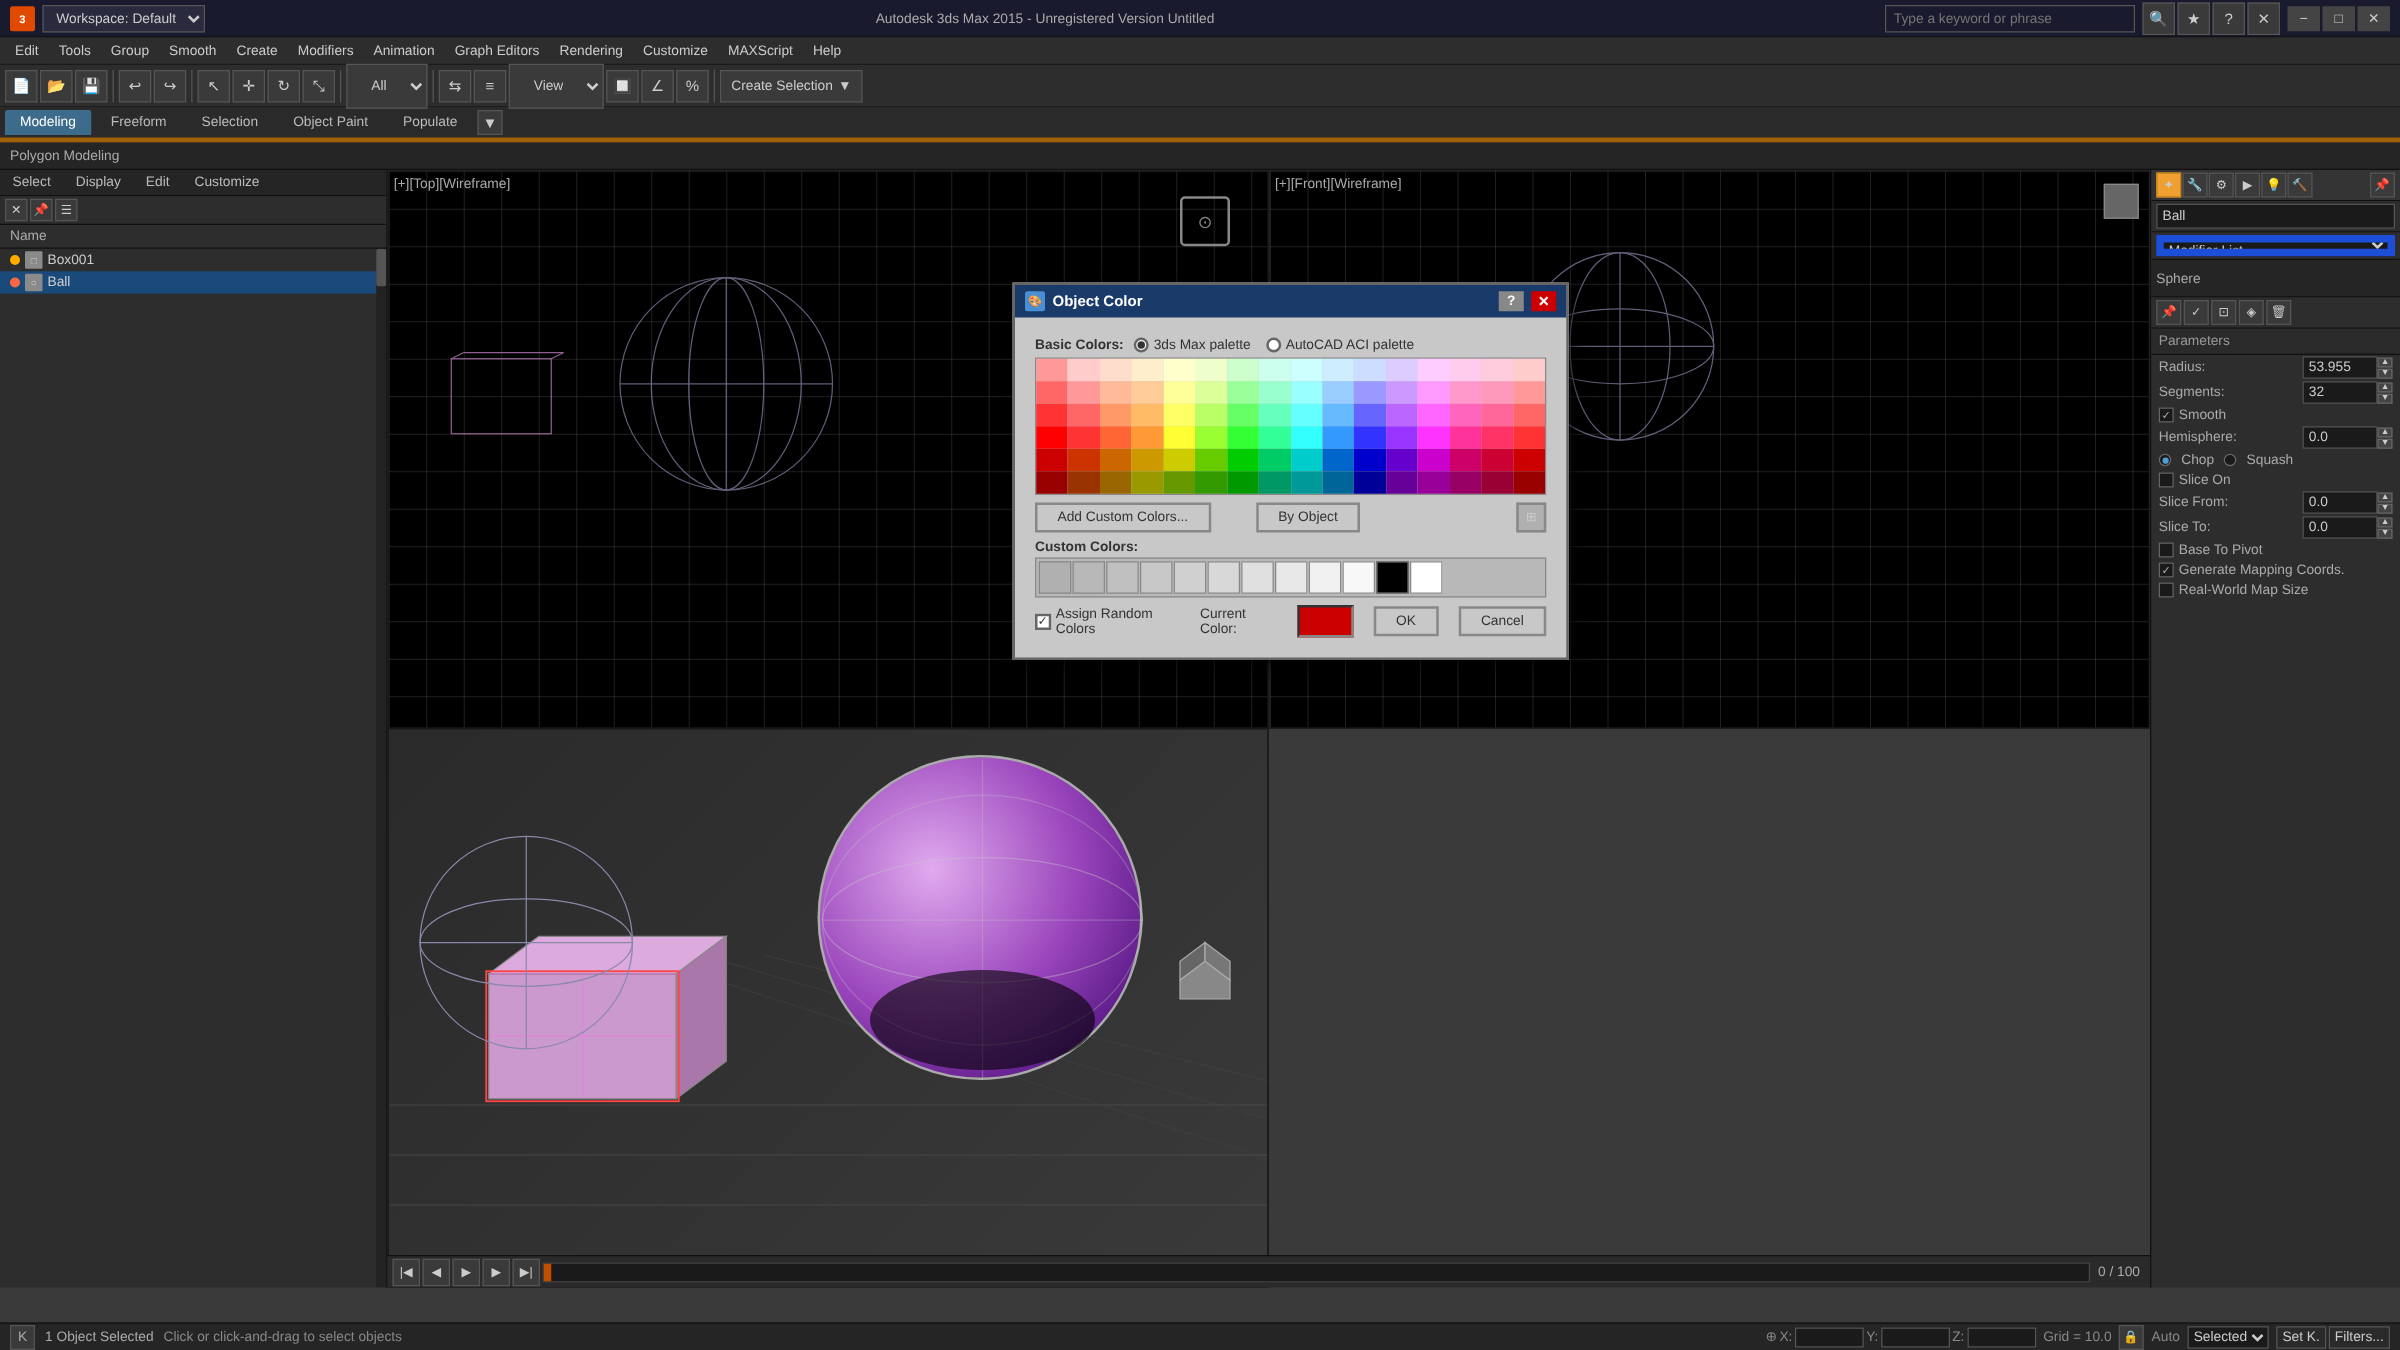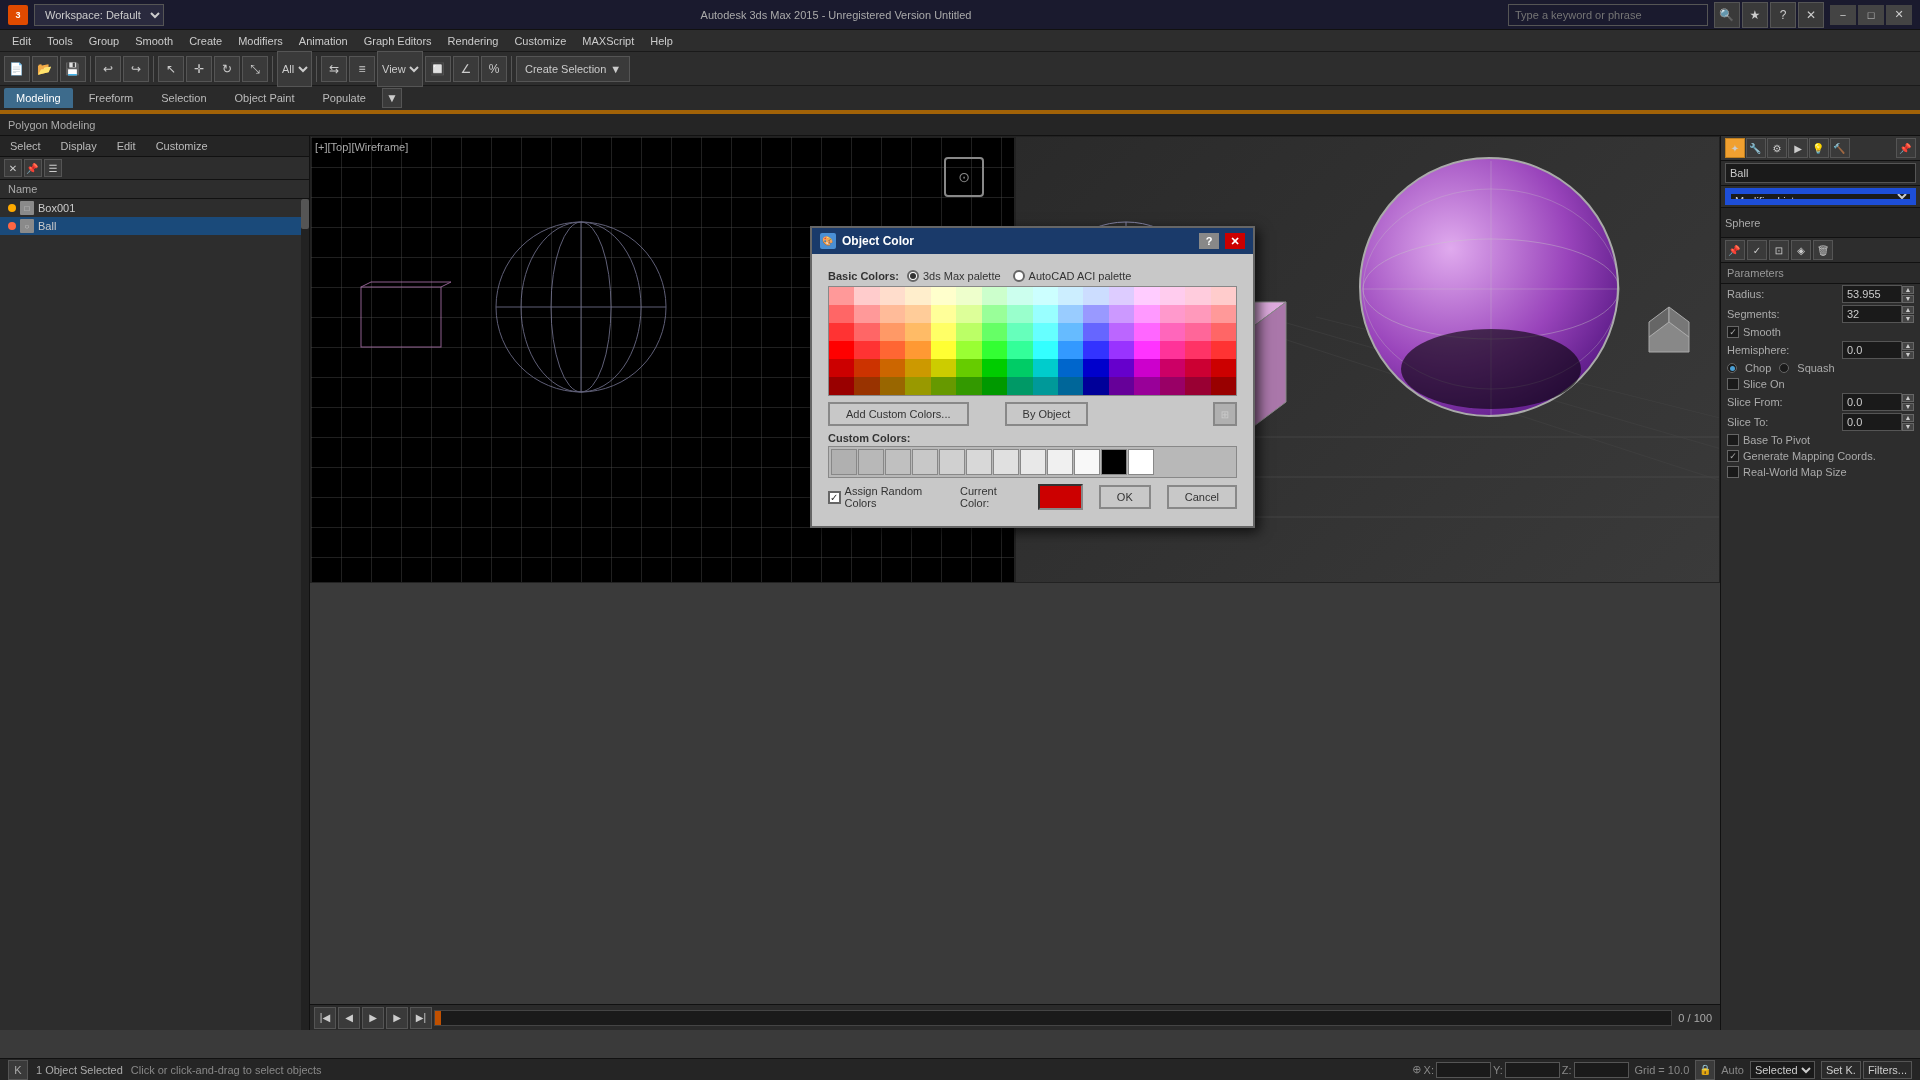--- a/index.html
+++ b/index.html
@@ -38,21 +38,21 @@
       height: 34px;
       background: #2d2d2d;
       display: flex;
       align-items: center;
       padding: 0 4px;
       gap: 2px;
       border-bottom: 1px solid #1a1a1a;
     }
     .tb-btn { width: 26px; height: 26px; background: #3a3a3a; border: 1px solid #555; color: #ccc; cursor: pointer; display: flex; align-items: center; justify-content: center; font-size: 12px; }
     .tb-separator { width: 1px; height: 26px; background: #555; margin: 0 2px; }
-    .tb-dropdown { height: 36px; background: #3a3a3a; border: 1px solid #555; color: #ccc; font-size: 11px; padding: 0 0; }
+    .tb-dropdown { height: 36px; background: #3a3a3a; border: 1px solid #555; color: #ccc; font-size: 11px; padding: 0 15px; }
 
     
     #subtoolbar {
       height: 28px;
       background: #2a2a2a;
       display: flex;
       align-items: center;
       padding: 0 4px;
       gap: 4px;
       border-bottom: 4px solid #a16207;
@@ -343,20 +343,34 @@
       <div style="position:absolute;right:30px;top:20px;width:40px;height:40px;border:2px solid #888;border-radius:4px;display:flex;align-items:center;justify-content:center;color:#888;font-size:14px;">⊙</div>
 
       <svg class="vp-shape wireframe" style="position:absolute;left:40px;top:140px;" width="100" height="80">
         <rect x="10" y="10" width="80" height="60" fill="none" stroke="#cc88cc" stroke-width="1"></rect>
         <line x1="10" y1="10" x2="20" y2="5" stroke="#cc88cc" stroke-width="1"></line>
         <line x1="90" y1="10" x2="100" y2="5" stroke="#cc88cc" stroke-width="1"></line>
         <line x1="20" y1="5" x2="100" y2="5" stroke="#cc88cc" stroke-width="1"></line>
       </svg>
     </div>
 
+    <div class="viewport">
+      <div class="viewport-grid"></div>
+      <div class="viewport-label">[+][Front][Wireframe]</div>
+
+      <svg class="vp-shape wireframe" style="position:absolute;left:200px;top:60px;" width="160" height="160">
+        <ellipse cx="80" cy="80" rx="75" ry="75" fill="none" stroke="#8888aa" stroke-width="1"></ellipse>
+        <ellipse cx="80" cy="80" rx="75" ry="30" fill="none" stroke="#8888aa" stroke-width="1"></ellipse>
+        <ellipse cx="80" cy="80" rx="40" ry="75" fill="none" stroke="#8888aa" stroke-width="1"></ellipse>
+        <line x1="5" y1="80" x2="155" y2="80" stroke="#8888aa" stroke-width="1"></line>
+        <line x1="80" y1="5" x2="80" y2="155" stroke="#8888aa" stroke-width="1"></line>
+      </svg>
+
+      <div style="position:absolute;right:8px;top:10px;width:28px;height:28px;background:#666;border:1px solid #888;"></div>
+    </div>
 
 
     <div class="viewport">
       <div style="position:absolute;inset:0;background:linear-gradient(135deg,#2a2a2a 0%,#3a3a3a 100%);"></div>
 
       <svg style="position:absolute;inset:0;width:100%;height:100%;">
 
         <line x1="0" y1="380" x2="940" y2="380" stroke="#555" stroke-width="0.5"></line>
         <line x1="0" y1="340" x2="940" y2="340" stroke="#555" stroke-width="0.5"></line>
         <line x1="0" y1="300" x2="940" y2="300" stroke="#555" stroke-width="0.5"></line>

